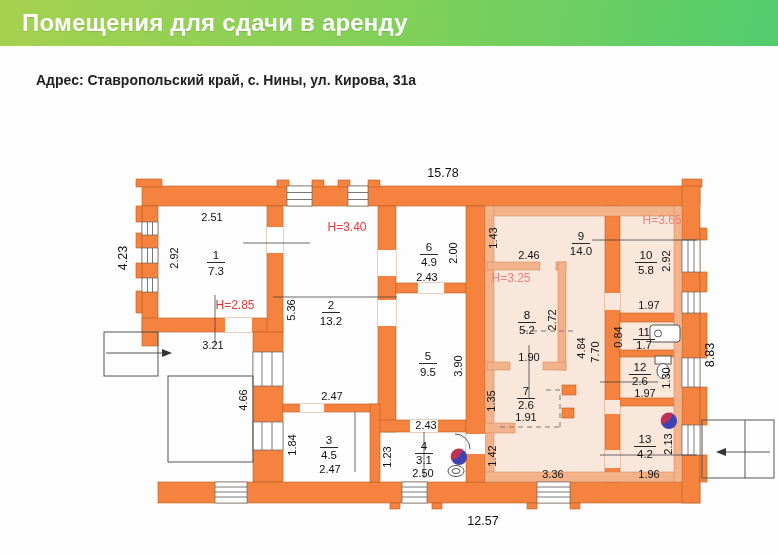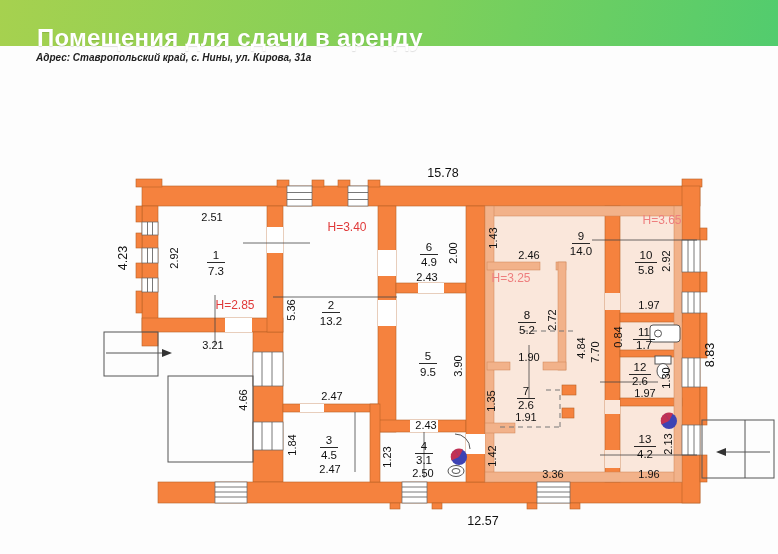--- a/index.html
+++ b/index.html
@@ -1,22 +1,22 @@
 <!DOCTYPE html>
 <html><head>
 <meta charset="utf-8">
 <style>
   html,body{margin:0;padding:0;background:#fff;}
   .page{position:relative;width:778px;height:554px;background:#fdfdfd;overflow:hidden;
         font-family:"Liberation Sans",sans-serif;}
   .header{position:absolute;left:0;top:0;width:778px;height:46px;
           background:linear-gradient(100deg,#a6d14f 0%,#7ed05a 55%,#52cc6e 100%);}
-  .header h1{margin:15px;padding:9px 0 0 22px;font-size:24px;font-weight:bold;color:#ffffff;
+  .header h1{margin:0;padding:9px 0 0 22px;font-size:24px;font-weight:bold;color:#ffffff;
              text-shadow:0 1px 1px rgba(0,0,0,0.12);letter-spacing:.2px;}
-  .address{position:absolute;left:36px;top:52px;font-size:10px;font-weight:bold;color:#222;font-style:italic;}
+  .address{position:absolute;left:36px;top:72px;font-size:14px;font-weight:bold;color:#222;}
   svg{position:absolute;left:0;top:0;}
   .wall{fill:#F5823E;stroke:#B96226;stroke-width:.6;}
   .bump{fill:#F5823E;stroke:#B96226;stroke-width:.6;}
   .pink{fill:#FAE7DB;}
   .pwall{fill:#F2B28A;stroke:#CD8355;stroke-width:.5;}
   .win{fill:#ffffff;stroke:#666;stroke-width:.7;}
   .wline{stroke:#555;stroke-width:.8;}
   .gap{fill:#ffffff;}
   .gapp{fill:#FAE7DB;}
   .thin{fill:none;stroke:#555;stroke-width:1;}

